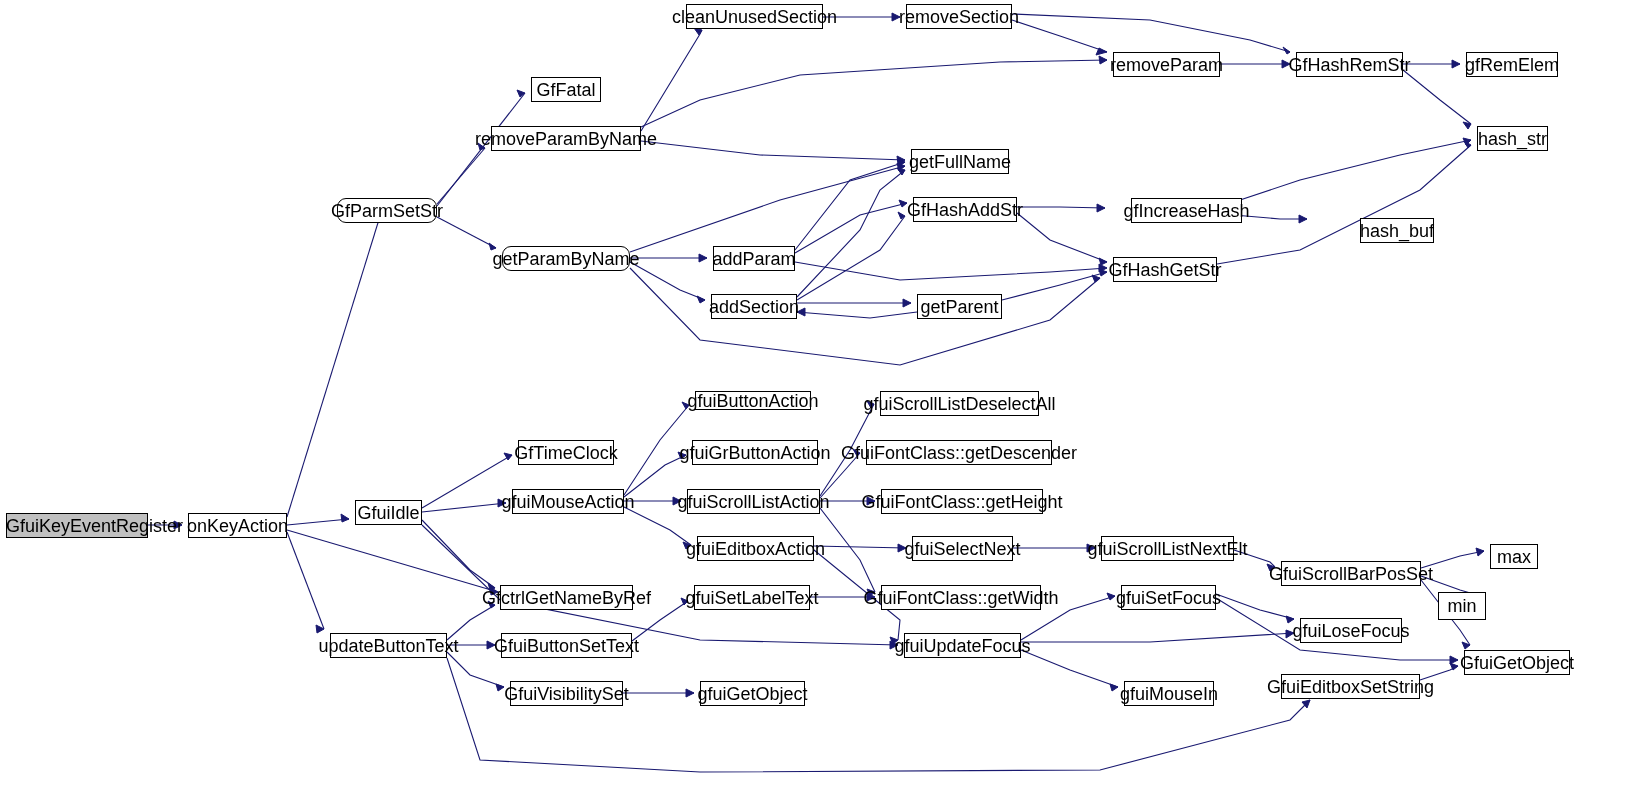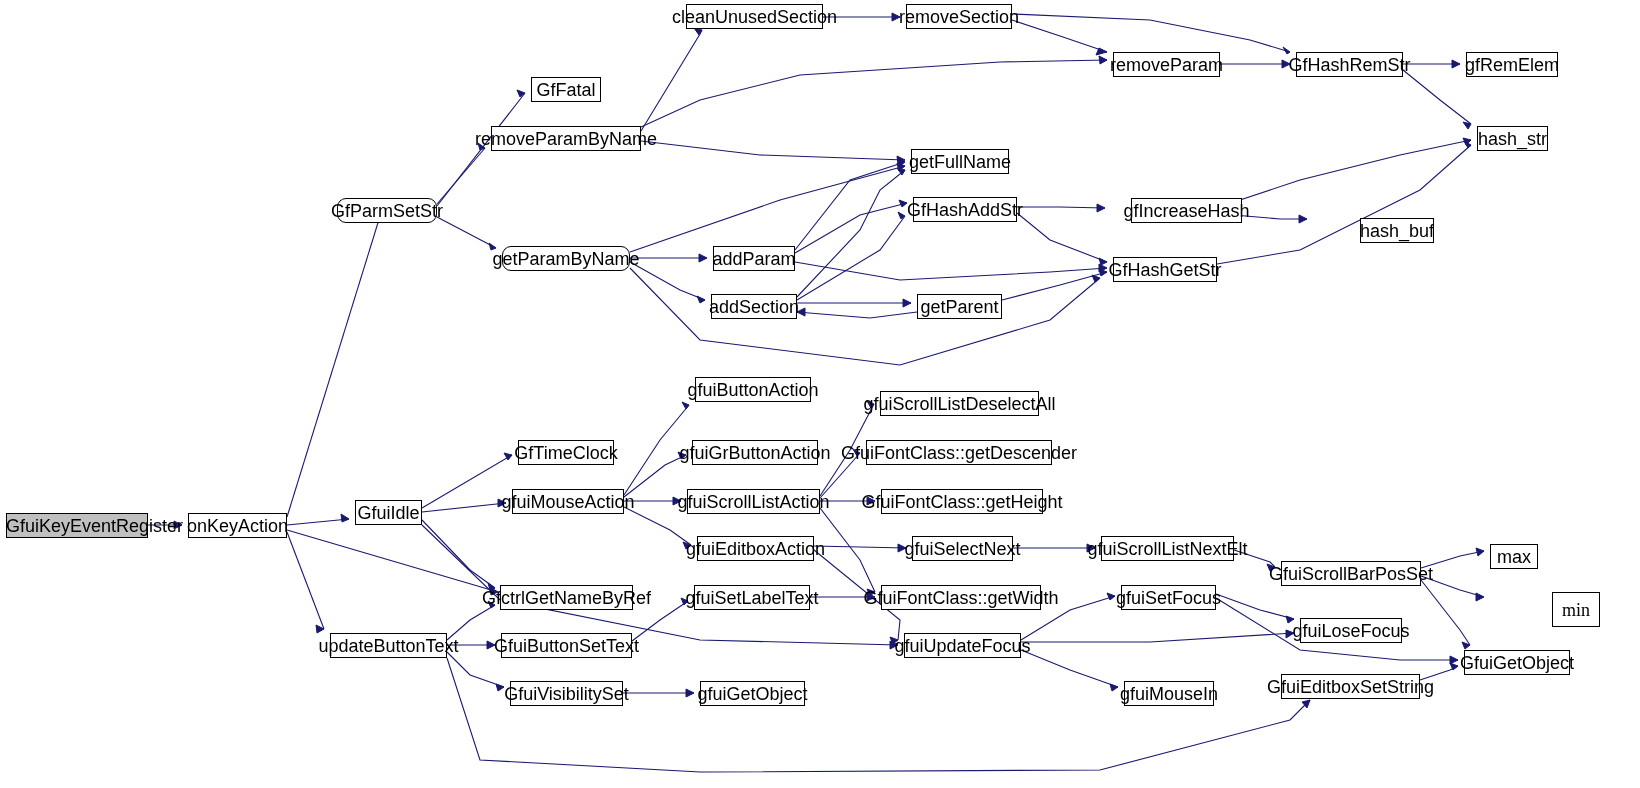--- a/index.html
+++ b/index.html
@@ -206,34 +206,34 @@
       <div class="node" style="left: 1466px; top: 52px; width: 92px; height: 25px;">gfRemElem</div>
       <div class="node" style="left: 1477px; top: 126px; width: 71px; height: 25px;">hash_str</div>
       <div class="node" style="left: 911px; top: 149px; width: 98px; height: 25px;">getFullName</div>
       <div class="node" style="left: 913px; top: 197px; width: 104px; height: 25px;">GfHashAddStr</div>
       <div class="node" style="left: 1111px; top: 198px; width: 111px; height: 25px; margin-left: 20px;">gfIncreaseHash</div>
       <div class="node" style="left: 1313px; top: 218px; width: 74px; height: 25px; margin-left: 47px;">hash_buf</div>
       <div class="node" style="left: 713px; top: 246px; width: 82px; height: 25px;">addParam</div>
       <div class="node" style="left: 1113px; top: 257px; width: 104px; height: 25px;">GfHashGetStr</div>
       <div class="node" style="left: 711px; top: 294px; width: 86px; height: 25px;">addSection</div>
       <div class="node" style="left: 917px; top: 294px; width: 85px; height: 25px;">getParent</div>
-      <div class="node" style="left: 695px; top: 377px; width: 116px; height: 25px;">gfuiButtonAction</div>
+      <div class="node" style="left: 695px; top: 391px; width: 116px; height: 19px;">gfuiButtonAction</div>
       <div class="node" style="left: 880px; top: 391px; width: 159px; height: 25px;">gfuiScrollListDeselectAll</div>
       <div class="node" style="left: 518px; top: 440px; width: 96px; height: 25px;">GfTimeClock</div>
       <div class="node" style="left: 692px; top: 440px; width: 126px; height: 25px;">gfuiGrButtonAction</div>
       <div class="node" style="left: 866px; top: 440px; width: 186px; height: 25px;">GfuiFontClass::getDescender</div>
       <div class="node" style="left: 512px; top: 489px; width: 112px; height: 25px;">gfuiMouseAction</div>
       <div class="node" style="left: 687px; top: 489px; width: 133px; height: 25px;">gfuiScrollListAction</div>
       <div class="node" style="left: 881px; top: 489px; width: 162px; height: 25px;">GfuiFontClass::getHeight</div>
       <div class="node" style="left: 697px; top: 536px; width: 117px; height: 25px;">gfuiEditboxAction</div>
       <div class="node" style="left: 912px; top: 536px; width: 101px; height: 25px;">gfuiSelectNext</div>
       <div class="node" style="left: 1101px; top: 536px; width: 133px; height: 25px;">gfuiScrollListNextElt</div>
       <div class="node" style="left: 1281px; top: 561px; width: 140px; height: 25px;">GfuiScrollBarPosSet</div>
       <div class="node" style="left: 1490px; top: 544px; width: 48px; height: 25px;">max</div>
-      <div class="node" style="left: 1552px; top: 592px; width: 48px; height: 35px; font-family: Liberation Serif, serif;">min</div>
+      <div class="node" style="left: 1438px; top: 592px; width: 48px; height: 28px;">min</div>
       <div class="node" style="left: 694px; top: 585px; width: 116px; height: 25px;">gfuiSetLabelText</div>
       <div class="node" style="left: 881px; top: 585px; width: 160px; height: 25px;">GfuiFontClass::getWidth</div>
       <div class="node" style="left: 1121px; top: 585px; width: 95px; height: 25px;">gfuiSetFocus</div>
       <div class="node" style="left: 501px; top: 633px; width: 131px; height: 25px;">GfuiButtonSetText</div>
       <div class="node" style="left: 904px; top: 633px; width: 117px; height: 25px;">gfuiUpdateFocus</div>
       <div class="node" style="left: 1300px; top: 618px; width: 102px; height: 25px;">gfuiLoseFocus</div>
       <div class="node" style="left: 1464px; top: 650px; width: 106px; height: 25px;">GfuiGetObject</div>
       <div class="node" style="left: 510px; top: 681px; width: 113px; height: 25px;">GfuiVisibilitySet</div>
       <div class="node" style="left: 700px; top: 681px; width: 105px; height: 25px;">gfuiGetObject</div>
       <div class="node" style="left: 1124px; top: 681px; width: 90px; height: 25px;">gfuiMouseIn</div>

